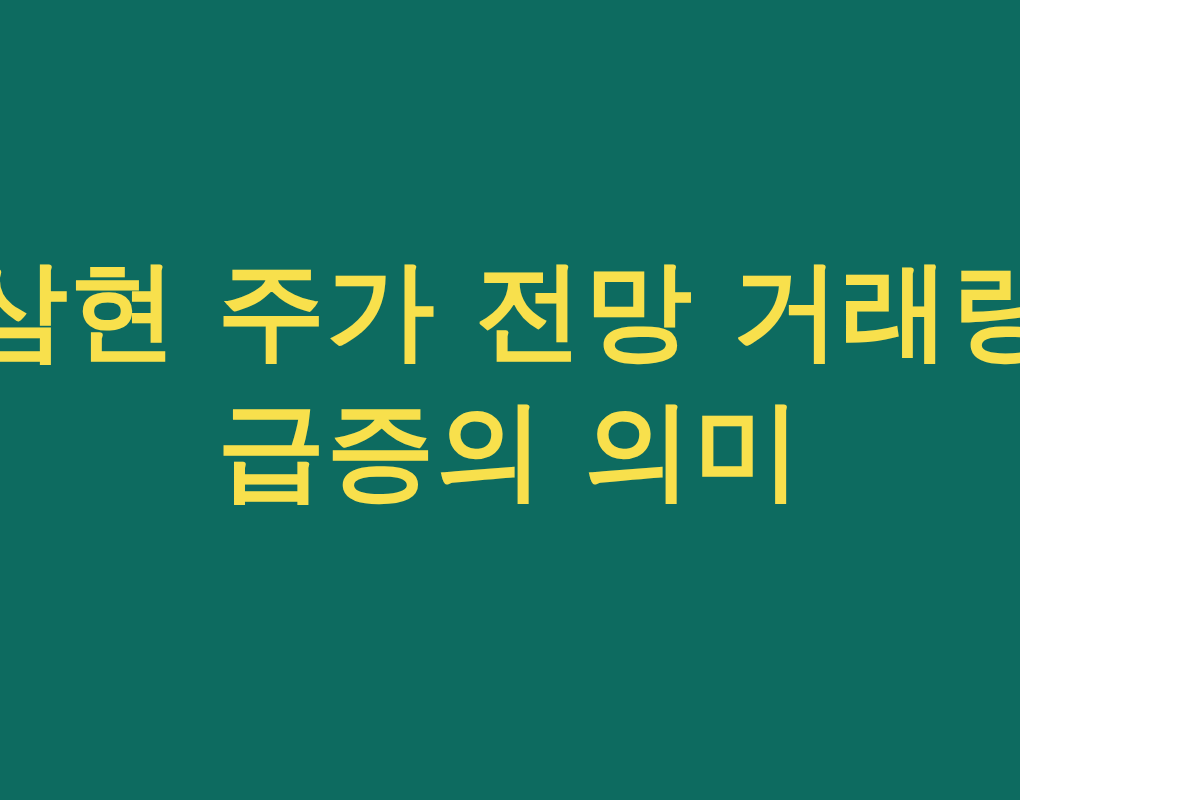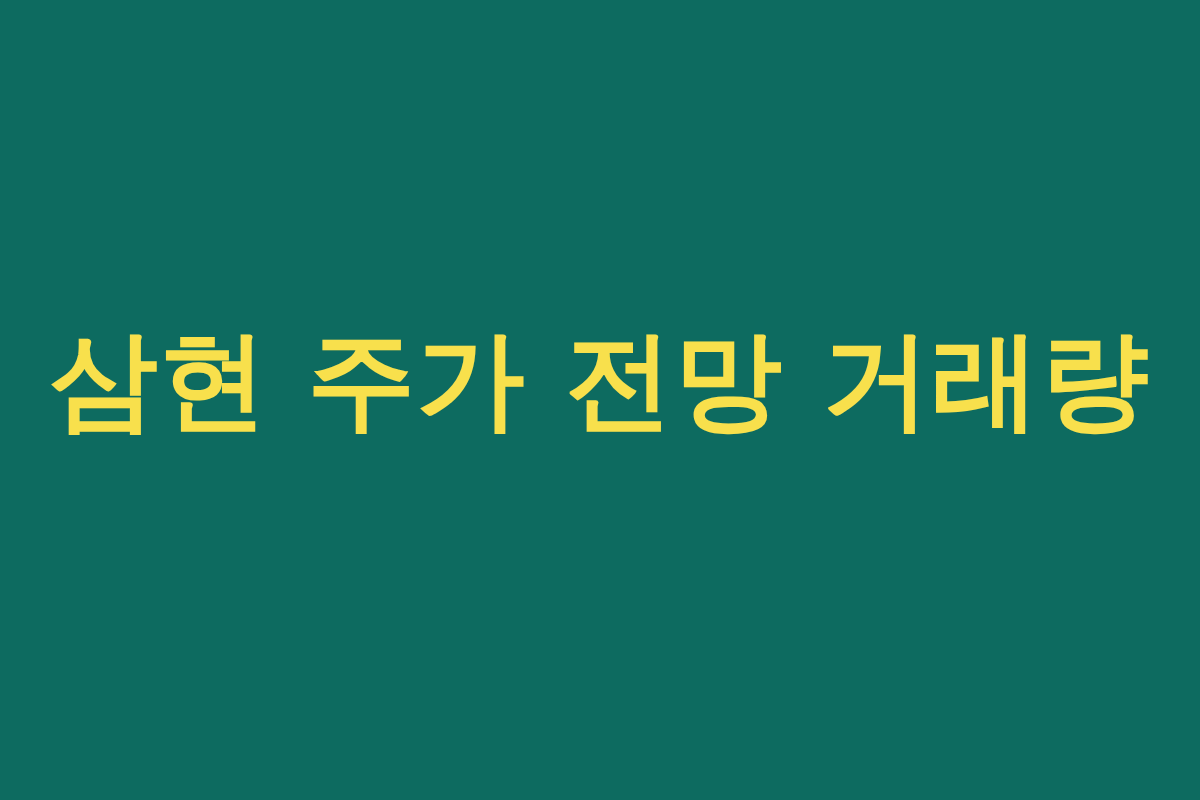--- a/index.html
+++ b/index.html
@@ -9,21 +9,21 @@
   }
 
   body {
     width: 1200px;
     height: 800px;
     overflow: hidden;
   }
 
   #poster {
     position: relative;
-    width: 1200px;
+    width: 1020px;
     height: 800px;
     background: #0D6B60;
     display: flex;
     flex-direction: column;
     align-items: center;
     justify-content: center;
     box-sizing: border-box;
     overflow: hidden;
   }
 
@@ -60,16 +60,17 @@
 </style>
 </head>
 <body>
 
 <div id="poster" style="background: rgb(13, 107, 96);">
 
   <div id="title-block">
 
     <span class="title-line line-1" style="color: rgb(248, 224, 76);">삼현 주가 전망 거래량</span>
 
+    <span class="title-line line-2" style="color: rgb(248, 224, 76);">급증의 의미</span>
 
   </div>
 
 </div>
 
 </body></html>

